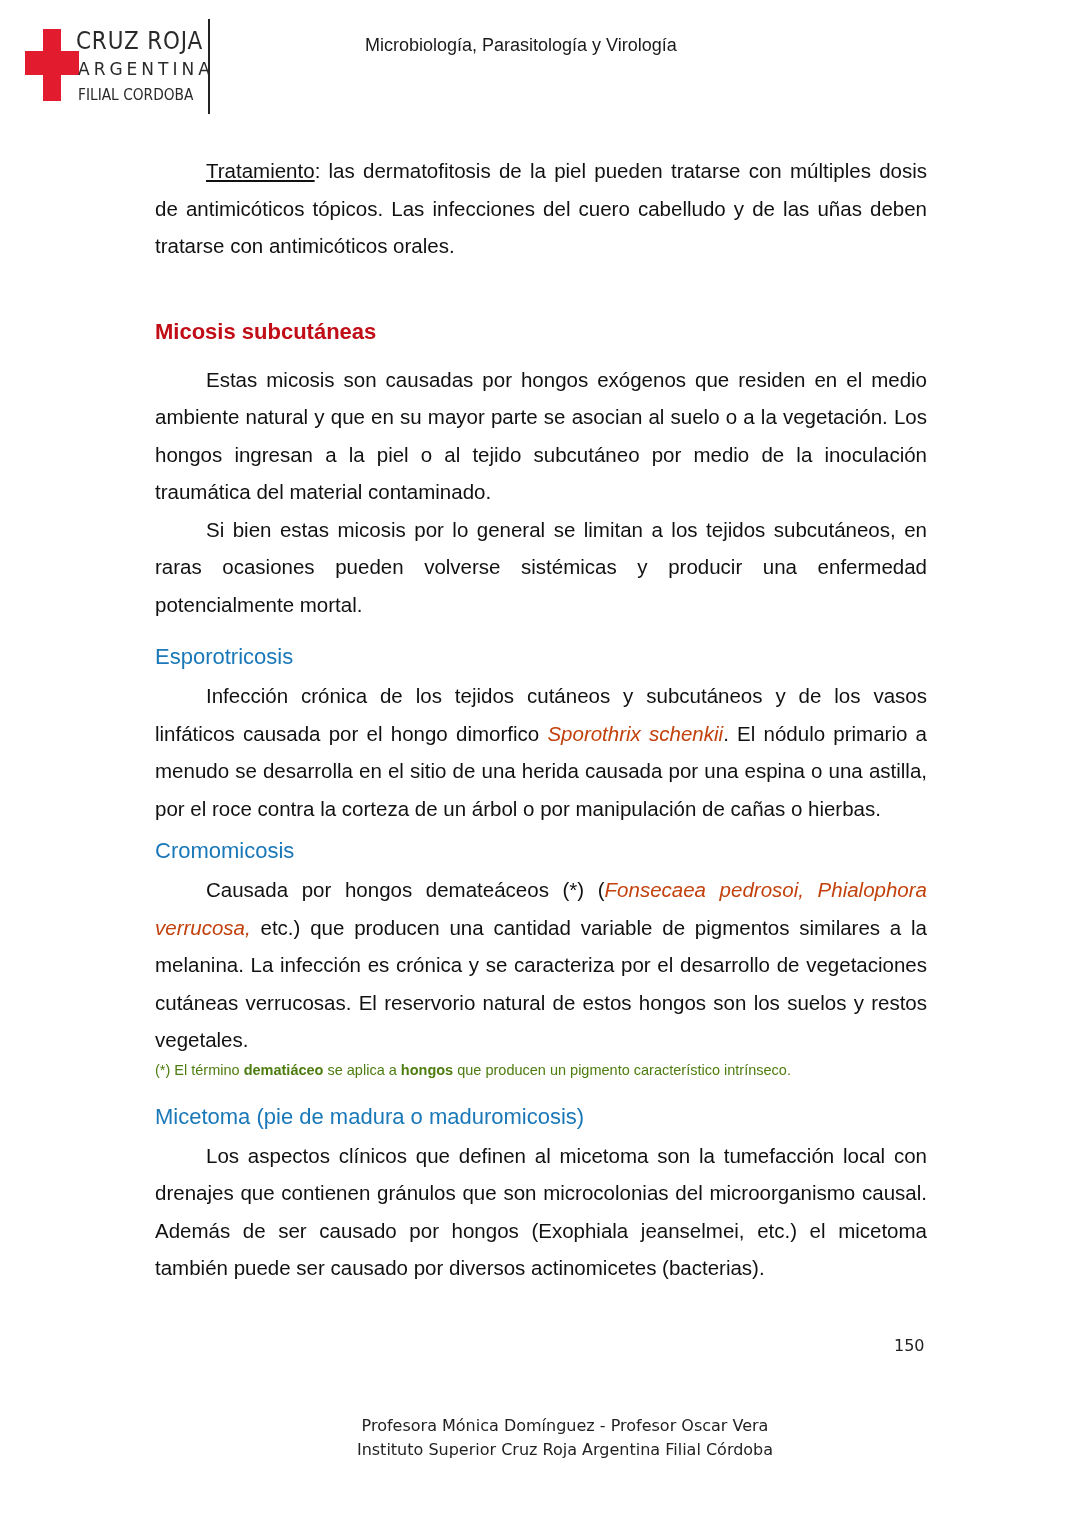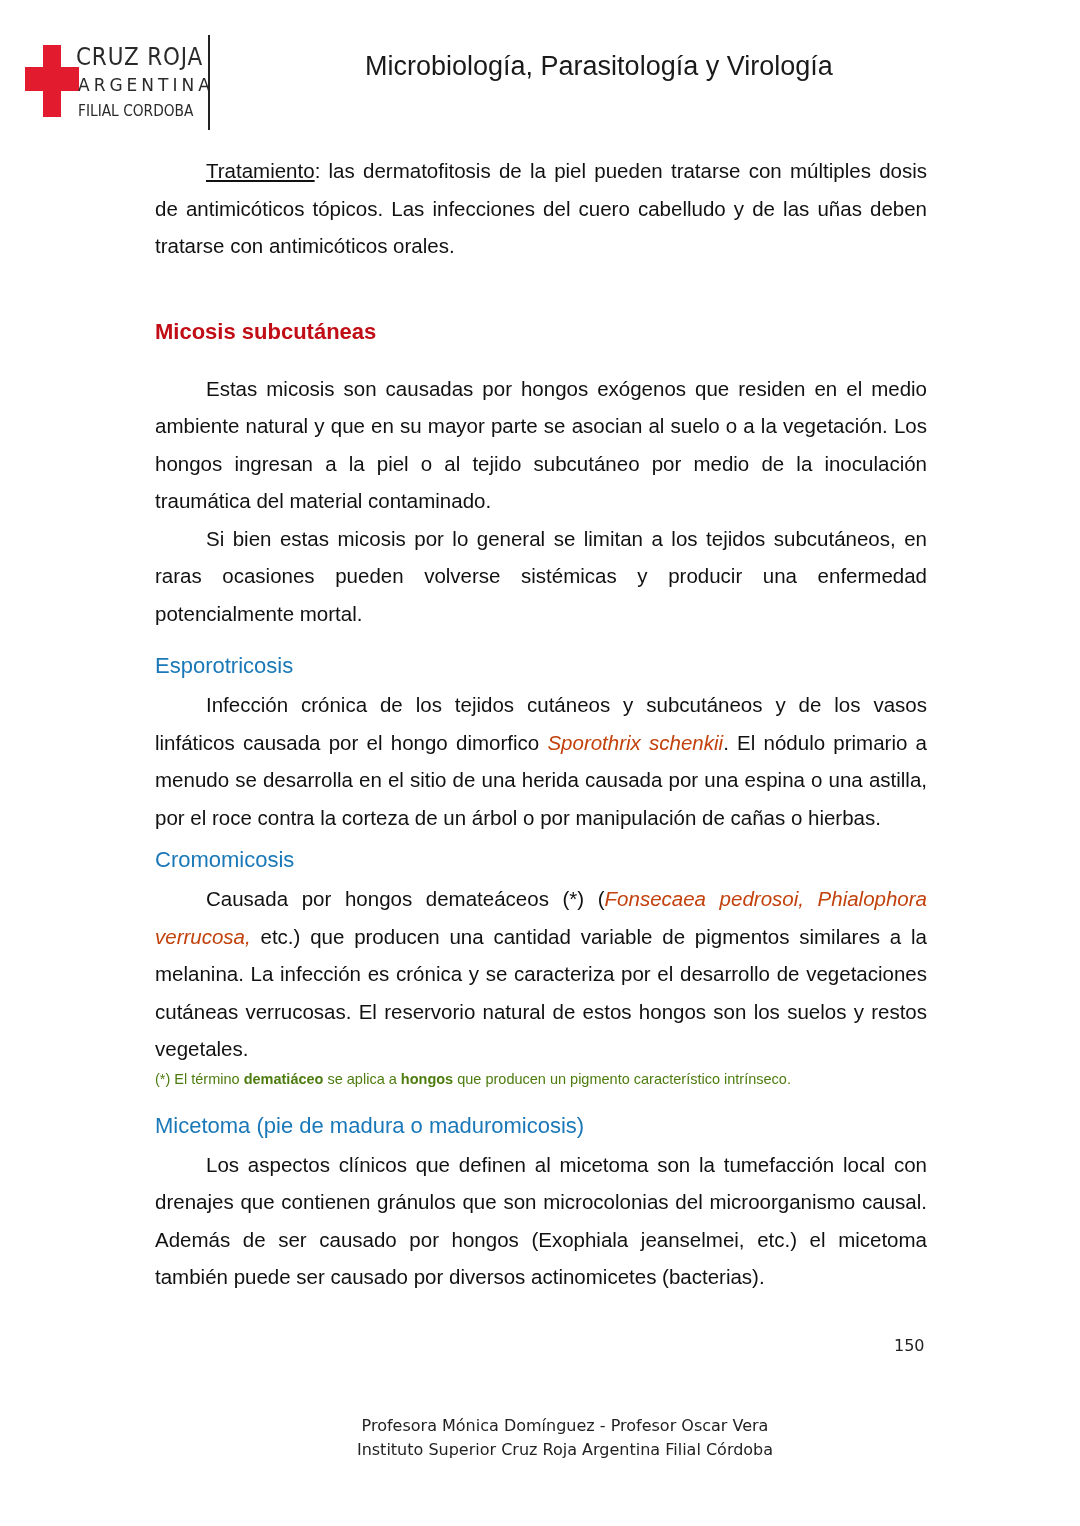--- a/index.html
+++ b/index.html
@@ -10,21 +10,21 @@
     body {
       width: 1080px;
       height: 1526px;
       position: relative;
       overflow: hidden;
       font-family: "Liberation Sans", sans-serif;
       color: #111111;
     }
     .page-header {
       position: absolute;
-      left: 0; top: 16px;
+      left: 0; top: 0;
       width: 1080px;
       height: 125px;
     }
     .logo {
       position: absolute;
       left: 12px; top: 26px;
       width: 200px;
       height: 90px;
     }
     .cross {
@@ -67,21 +67,21 @@
     }
     .logo-divider {
       position: absolute;
       left: 208px; top: 19px;
       width: 2px; height: 95px;
       background: #222;
     }
     .doc-title {
       position: absolute;
       left: 365px; top: 35px;
-      font-size: 27px;
+      font-size: 18px;
       color: #1a1a1a;
       white-space: nowrap;
     }
 
     .content {
       position: absolute;
       left: 155px;
       top: 152px;
       width: 772px;
     }
@@ -151,21 +151,21 @@
   <div class="logo-divider"></div>
   <div class="doc-title">Microbiología, Parasitología y Virología</div>
 </div>
 
 <div class="content">
 
   <p class="body"><span class="u">Tratamiento</span><span>: las dermatofitosis de la piel pueden tratarse con múltiples dosis de antimicóticos tópicos. Las infecciones del cuero cabelludo y de las uñas deben tratarse con antimicóticos orales.</span></p>
 
   <h2 class="section" style="margin-top:47px;">Micosis subcutáneas</h2>
 
-  <p class="body" style="margin-top:18px;">Estas micosis son causadas por hongos exógenos que residen en el medio ambiente natural y que en su mayor parte se asocian al suelo o a la vegetación. Los hongos ingresan a la piel o al tejido subcutáneo por medio de la inoculación traumática del material contaminado.</p>
+  <p class="body" style="margin-top:9px;">Estas micosis son causadas por hongos exógenos que residen en el medio ambiente natural y que en su mayor parte se asocian al suelo o a la vegetación. Los hongos ingresan a la piel o al tejido subcutáneo por medio de la inoculación traumática del material contaminado.</p>
   <p class="body">Si bien estas micosis por lo general se limitan a los tejidos subcutáneos, en raras ocasiones pueden volverse sistémicas y producir una enfermedad potencialmente mortal.</p>
 
   <h3 class="sub" style="margin-top:16px;">Esporotricosis</h3>
   <p class="body" style="margin-top:2px;"><span>Infección crónica de los tejidos cutáneos y subcutáneos y de los vasos linfáticos causada por el hongo dimorfico </span><span class="species">Sporothrix schenkii</span><span>. El nódulo primario a menudo se desarrolla en el sitio de una herida causada por una espina o una astilla, por el roce contra la corteza de un árbol o por manipulación de cañas o hierbas.</span></p>
 
   <h3 class="sub" style="margin-top:6px;">Cromomicosis</h3>
   <p class="body" style="margin-top:2px;"><span>Causada por hongos demateáceos (*) (</span><span class="species">Fonsecaea pedrosoi, Phialophora verrucosa,</span><span> etc.) que producen una cantidad variable de pigmentos similares a la melanina. La infección es crónica y se caracteriza por el desarrollo de vegetaciones cutáneas verrucosas. El reservorio natural de estos hongos son los suelos y restos vegetales.</span></p>
   <p class="footnote"><span>(*) El término </span><b>dematiáceo</b><span> se aplica a </span><b>hongos</b><span> que producen un pigmento característico intrínseco.</span></p>
 
   <h3 class="sub" style="margin-top:18px;">Micetoma (pie de madura o maduromicosis)</h3>

